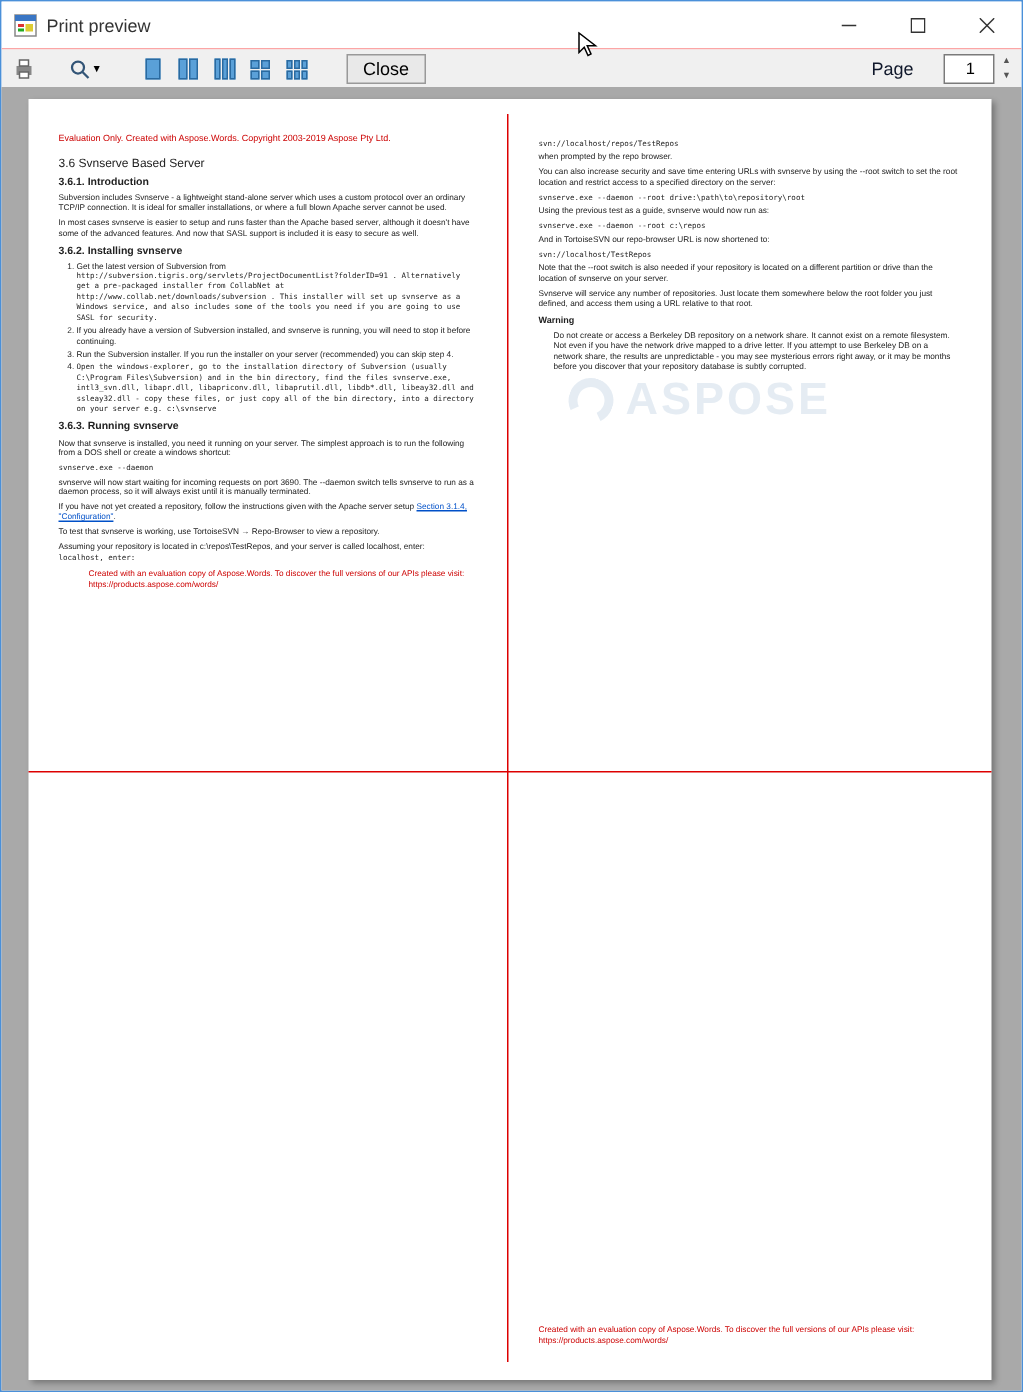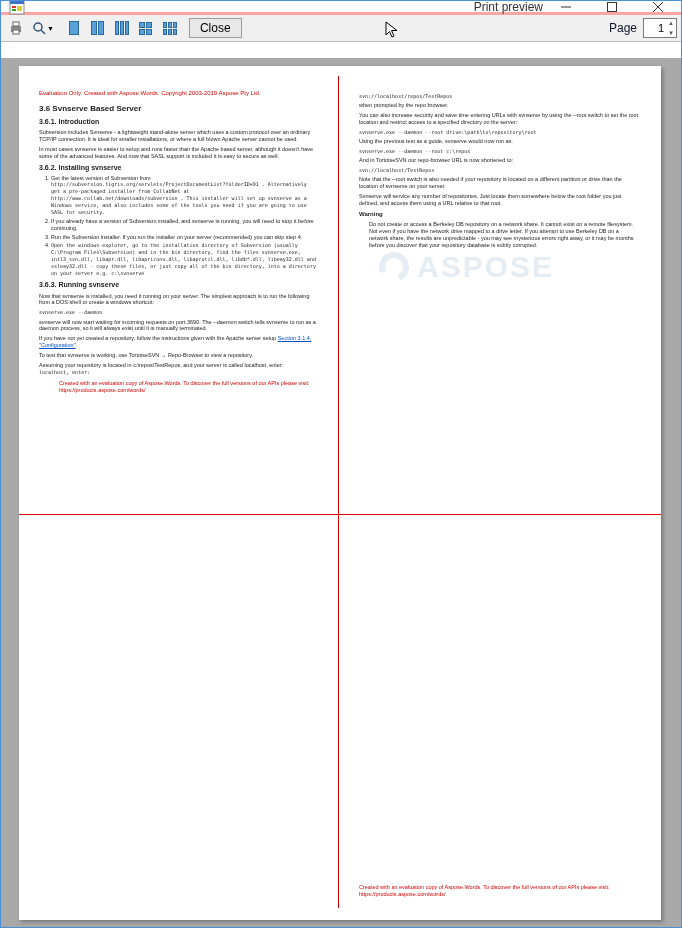--- a/index.html
+++ b/index.html
@@ -8,47 +8,46 @@
     font-family: "Segoe UI", Tahoma, sans-serif;
     font-size: 12px;
     background: #fff;
     width: 682px;
     height: 928px;
     overflow: hidden;
     border: 1px solid #4a90d9;
   }
   
   .titlebar {
-    height: 14px;
+    height: 32px;
     background: #fff;
     display: flex;
     align-items: center;
-    border-bottom: 3px solid #fca5a5;
-    text-align: right;
+    border-bottom: 1px solid #fca5a5;
   }
   .titlebar .icon {
     width: 16px; height: 16px;
     margin: 0 6px 0 8px;
     display: inline-block;
   }
   .titlebar .title { flex: 1; font-size: 12px; color: #333; }
   .winbtn {
     width: 46px; height: 30px;
     display: flex; align-items: center; justify-content: center;
     font-size: 13px; color: #333;
   }
   .winbtn.close svg { stroke:#333 }
   
   .toolbar {
     height: 27px;
     background: #f0f0f0;
     border-bottom: 1px solid #bfbfbf;
     display: flex; align-items: center;
     padding: 0 4px;
-    gap: 2px;
+    gap: 16px;
   }
   .tbtn {
     height: 22px; min-width:22px;
     display: inline-flex; align-items: center; justify-content: center;
     border: 1px solid transparent;
     padding: 0 2px;
   }
   .tgrp { display:flex; gap:2px; margin-left:4px;}
   .page-icon {
     display:inline-block;
@@ -103,21 +102,21 @@
     bottom:12px;
     padding: 14px 20px 6px 20px;
     font-size:6px;
     line-height:1.25;
     color:#222;
   }
   .half.left { left:0; width:320px; border-right:1px solid #d00;}
   .half.right { left:320px; width:320px;}
   .hr-red { position:absolute; left:0; right:0; top:448px; border-top:1px solid #d00;}
   .eval { color:#c00; font-size:6px; margin-bottom:6px;}
-  .h1 { font-size:8px; font-weight:bold; margin:4px 0 2px 0;}
+  .h1 { font-size:8px; font-weight:normal; margin:4px 0 2px 0;}
   .h2 { font-size:7px; font-weight:bold; margin:4px 0 2px 0;}
   .p { font-size:5.5px; margin:3px 0;}
   .mono { font-family: Consolas, monospace; font-size:5px;}
   .link { color:#0050c8; text-decoration:underline;}
   .warn { font-size:6px; font-weight:bold; margin:4px 0 1px 0;}
   .footer-eval {
     position:absolute; bottom:10px; left:20px; right:20px;
     color:#c00; font-size:5.5px;
   }
   .watermark {

